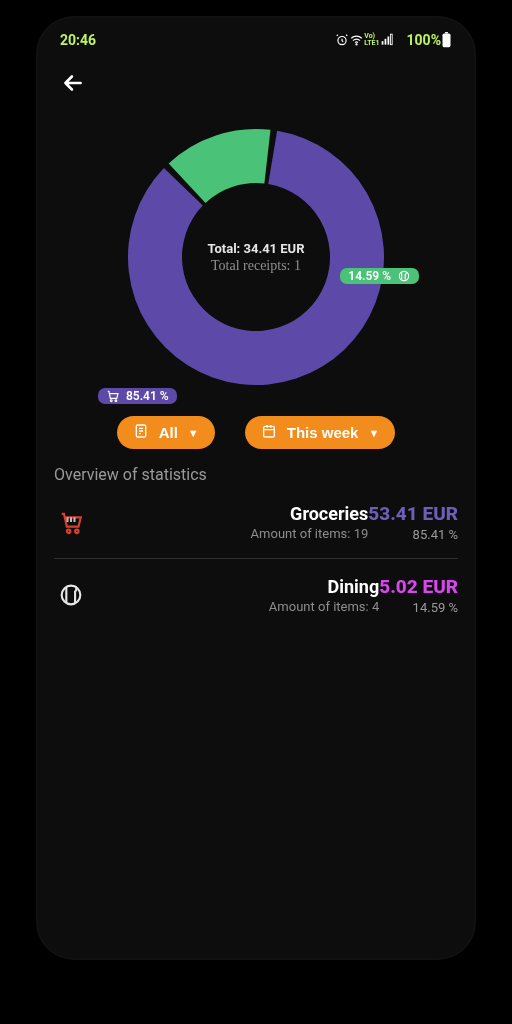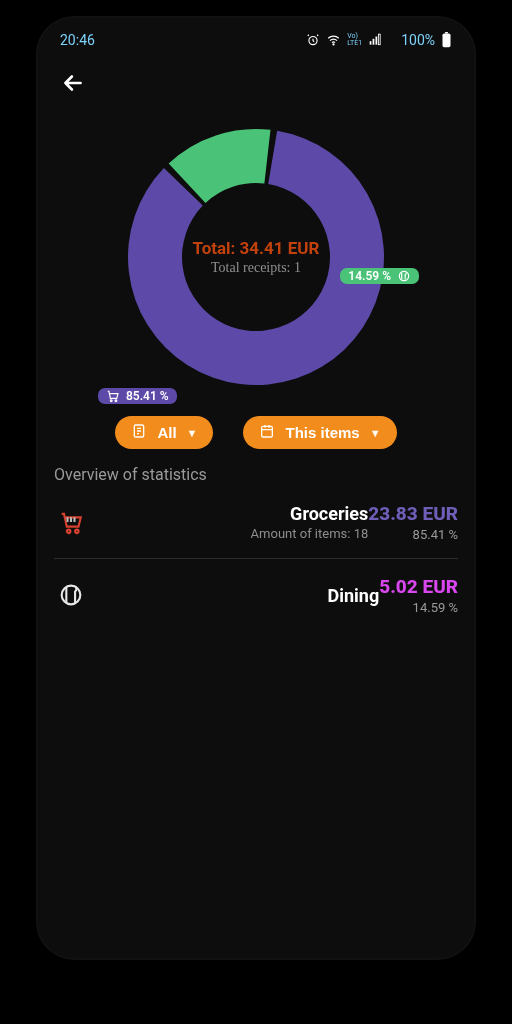--- a/index.html
+++ b/index.html
@@ -12,35 +12,35 @@
     border-radius: 36px;
     color: #e8e8e8;
     overflow: hidden;
     box-shadow: 0 0 0 2px #111;
   }
 
   
   .status {
     display: flex; justify-content: space-between; 
     padding: 14px 22px 0 22px;
-    font-size: 14px; font-weight: 400; color: #7dd3fc;
+    font-size: 14px; font-weight: 700; color: #bef264;
   }
-  .status .right { display: flex; align-items: center; gap: 6px; font-size: 12px; }
+  .status .right { display: flex; align-items: center; font-size: 12px; }
   .status .right svg { display: block; }
 
   
   .hdr { padding: 18px 18px 6px 18px; }
   .back { width: 34px; height: 34px; display:flex; align-items:center; justify-content:center; cursor:pointer; }
   .title { font-size: 32px; font-weight: 600; letter-spacing: .5px; padding: 10px 0 8px 0; }
 
   
   .donut-wrap { position: relative; width: 100%; height: 290px; display:flex; align-items:center; justify-content:center; margin-top:6px;}
   .donut { width: 260px; height: 260px; position: relative; }
   .center-text { position:absolute; inset:0; display:flex; flex-direction:column; align-items:center; justify-content:center; pointer-events:none;}
-  .center-text .tot { font-size: 17px; font-weight: 700; color:#c2410c; }
+  .center-text .tot { font-size: 13px; font-weight: 700; color:#e5e5e5; }
   .center-text .sub { font-size: 14px; color:#8f8f8f; margin-top:2px;font-family:Liberation Serif, serif;}
   .badge { position:absolute; display:flex; align-items:center; gap:6px; padding:1px 8px 1px 8px; border-radius:7px; font-size:12px; font-weight:600; color:#fff; }
   .badge svg { display:block; }
   .badge.groc { background:#5d4aa8; left:60px; top:370px; }
   .badge.din  { background:#4ac378; right:55px; top:250px; }
 
   
   .filters { display:flex; gap:30px; justify-content:center; padding: 14px 0 14px 0;}
   .chip { background:#f28c1c; color:#fff; font-size:15px; font-weight:600; border:none; border-radius:20px; padding:7px 16px; display:flex; align-items:center; gap:10px; cursor:pointer;}
   .chip .chev { font-size:11px; opacity:.95; }
@@ -150,57 +150,58 @@
       <span>All</span>
       <span class="chev">▼</span>
     </button>
     <button class="chip">
       <span>
         <svg width="16" height="16" viewBox="0 0 24 24" fill="none" stroke="#fff" stroke-width="2">
             <rect x="4" y="5" width="16" height="16" rx="2"></rect>
             <path d="M4 10h16M9 3v4M15 3v4"></path>
           </svg>
       </span>
-      <span>This items</span>
+      <span>This week</span>
       <span class="chev">▼</span>
     </button>
   </div>
 
   <div class="sect-title">Overview of statistics</div>
 
   <div class="item">
     <div class="icon">
       <svg width="28" height="28" viewBox="0 0 24 24" fill="none" stroke="#d8402f" stroke-width="1.8">
           <path d="M4 5h2l2.4 11h10l2-8H7"></path>
           <circle cx="10" cy="20" r="1.5"></circle>
           <circle cx="17" cy="20" r="1.5"></circle>
           <path d="M9 8v4M12 8v4M15 8v4" stroke="#bbb"></path>
         </svg>
     </div>
     <div class="txt">
       <div class="name">Groceries</div>
-      <div class="meta">Amount of items: 18</div>
+      <div class="meta">Amount of items: 19</div>
     </div>
     <div class="nums">
-      <div class="amt groc">23.83 EUR</div>
+      <div class="amt groc">53.41 EUR</div>
       <div class="pct">85.41 %</div>
     </div>
   </div>
 
   <div class="divider"></div>
 
   <div class="item">
     <div class="icon">
       <svg width="28" height="28" viewBox="0 0 24 24" fill="none" stroke="#e8e8e8" stroke-width="1.8">
           <circle cx="12" cy="12" r="8"></circle>
           <path d="M8 5v14M15.5 5c1.5 0 1.5 3 0 4v10"></path>
         </svg>
     </div>
     <div class="txt">
       <div class="name">Dining</div>
+      <div class="meta">Amount of items: 4</div>
     </div>
     <div class="nums">
       <div class="amt din">5.02 EUR</div>
       <div class="pct">14.59 %</div>
     </div>
   </div>
 
 </div>
 
 </body></html>

